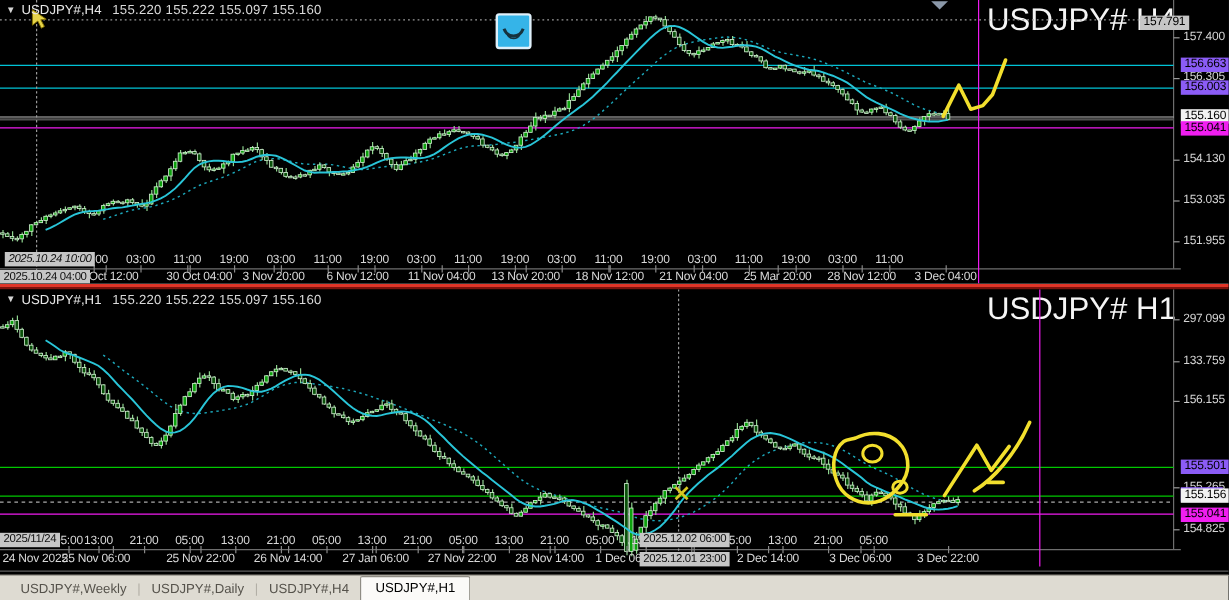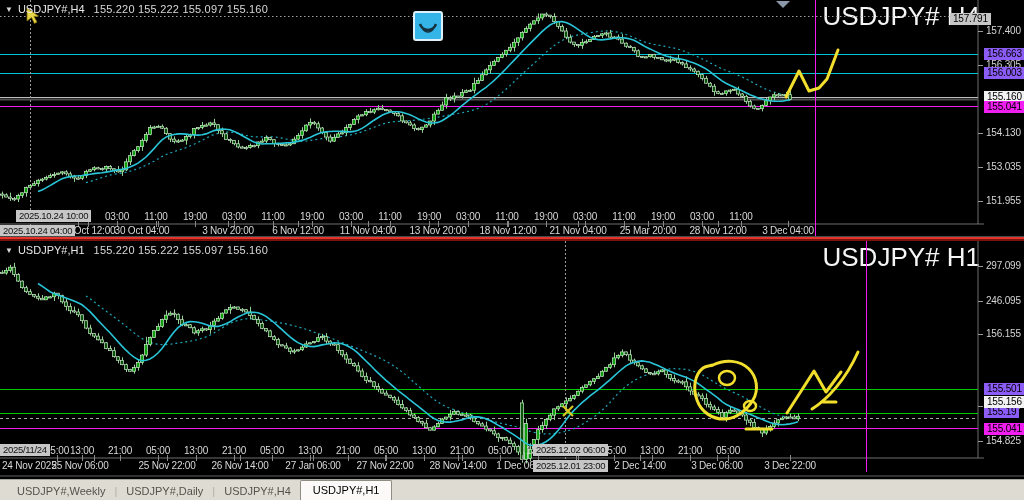--- a/index.html
+++ b/index.html
@@ -977,41 +977,41 @@
       <div class="tlabel" style="left: 429px; top: 211px;">19:00</div>
       <div class="tlabel" style="left: 468px; top: 211px;">03:00</div>
       <div class="tlabel" style="left: 507px; top: 211px;">11:00</div>
       <div class="tlabel" style="left: 546px; top: 211px;">19:00</div>
       <div class="tlabel" style="left: 585px; top: 211px;">03:00</div>
       <div class="tlabel" style="left: 624px; top: 211px;">11:00</div>
       <div class="tlabel" style="left: 663px; top: 211px;">19:00</div>
       <div class="tlabel" style="left: 702px; top: 211px;">03:00</div>
       <div class="tlabel" style="left: 741px; top: 211px;">11:00</div>
       <div class="tlabel" style="left: 88px; top: 225px;">27 Oct 12:00</div>
-      <div class="tlabel" style="left: 142px; top: 225px;">30 Oct 04:00</div>
+      <div class="tlabel" style="left: 166px; top: 225px;">30 Oct 04:00</div>
       <div class="tlabel" style="left: 228px; top: 225px;">3 Nov 20:00</div>
       <div class="tlabel" style="left: 298px; top: 225px;">6 Nov 12:00</div>
       <div class="tlabel" style="left: 368px; top: 225px;">11 Nov 04:00</div>
       <div class="tlabel" style="left: 438px; top: 225px;">13 Nov 20:00</div>
       <div class="tlabel" style="left: 508px; top: 225px;">18 Nov 12:00</div>
       <div class="tlabel" style="left: 578px; top: 225px;">21 Nov 04:00</div>
       <div class="tlabel" style="left: 648px; top: 225px;">25 Mar 20:00</div>
       <div class="tlabel" style="left: 718px; top: 225px;">28 Nov 12:00</div>
       <div class="tlabel" style="left: 788px; top: 225px;">3 Dec 04:00</div>
-      <div class="tbox" style="left: 16px; top: 210px;">2025.10.24 10:00</div>
+      <div class="tbox" style="left: 4px; top: 210px; font-style: italic;">2025.10.24 10:00</div>
       <div class="tbox" style="left: 0px; top: 225px;">2025.10.24 04:00</div>
       <div class="plabel plain" style="left: 986px; top: 260px;">297.099</div>
-      <div class="plabel plain" style="left: 986px; top: 295px;">246.095</div>
+      <div class="plabel plain" style="left: 986px; top: 295px;">133.759</div>
       <div class="plabel plain" style="left: 986px; top: 328px;">156.155</div>
       <div class="plabel plain" style="left: 986px; top: 365px; margin-left: 48px;">155.710</div>
       <div class="plabel plain" style="left: 986px; top: 400px;">155.265</div>
       <div class="plabel plain" style="left: 986px; top: 435px;">154.825</div>
       <div class="plabel box green" style="left: 984px; top: 383px;">155.501</div>
       <div class="plabel box green" style="left: 984px; top: 406px;">155.19</div>
-      <div class="plabel box white" style="left: 984px; top: 396px;">155.156</div>
+      <div class="plabel box white" style="left: 984px; top: 407px;">155.156</div>
       <div class="plabel box magenta" style="left: 984px; top: 423px;">155.041</div>
       <div class="tlabel" style="left: 57px; top: 445px;">05:00</div>
       <div class="tlabel" style="left: 82px; top: 445px;">13:00</div>
       <div class="tlabel" style="left: 120px; top: 445px;">21:00</div>
       <div class="tlabel" style="left: 158px; top: 445px;">05:00</div>
       <div class="tlabel" style="left: 196px; top: 445px;">13:00</div>
       <div class="tlabel" style="left: 234px; top: 445px;">21:00</div>
       <div class="tlabel" style="left: 272px; top: 445px;">05:00</div>
       <div class="tlabel" style="left: 310px; top: 445px;">13:00</div>
       <div class="tlabel" style="left: 348px; top: 445px;">21:00</div>

